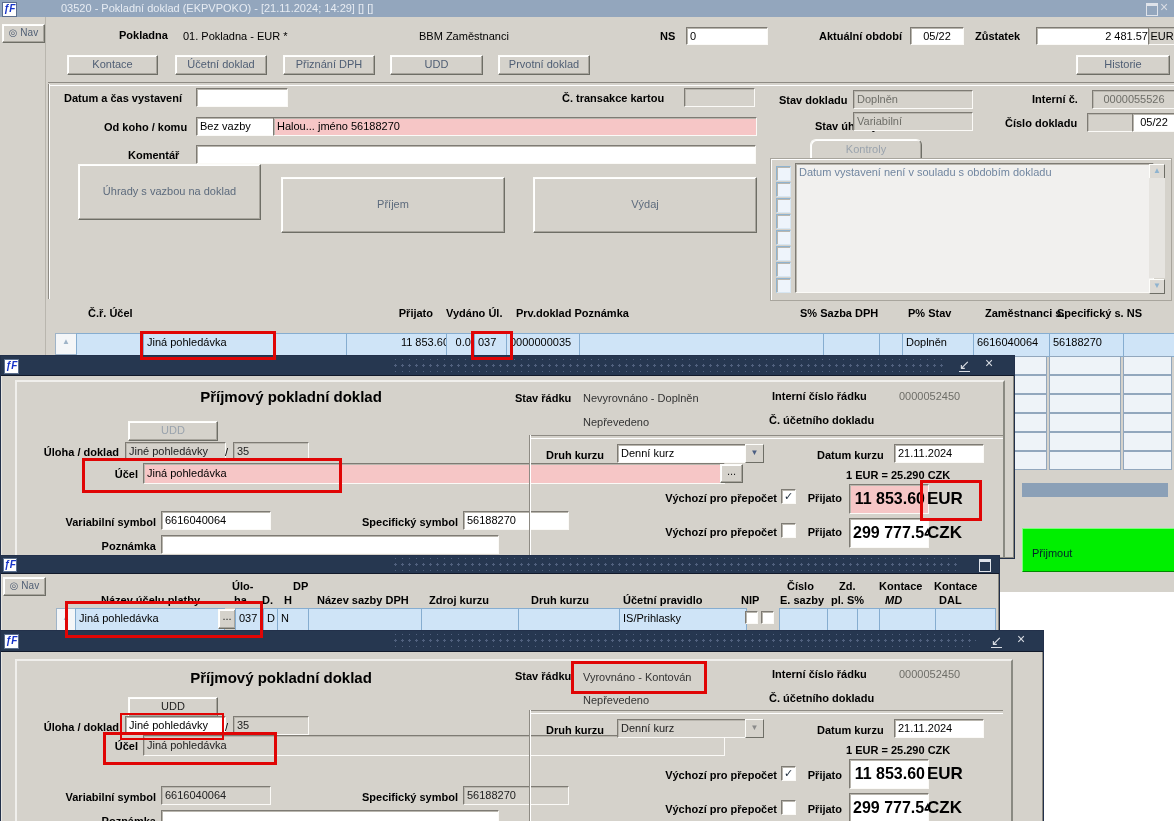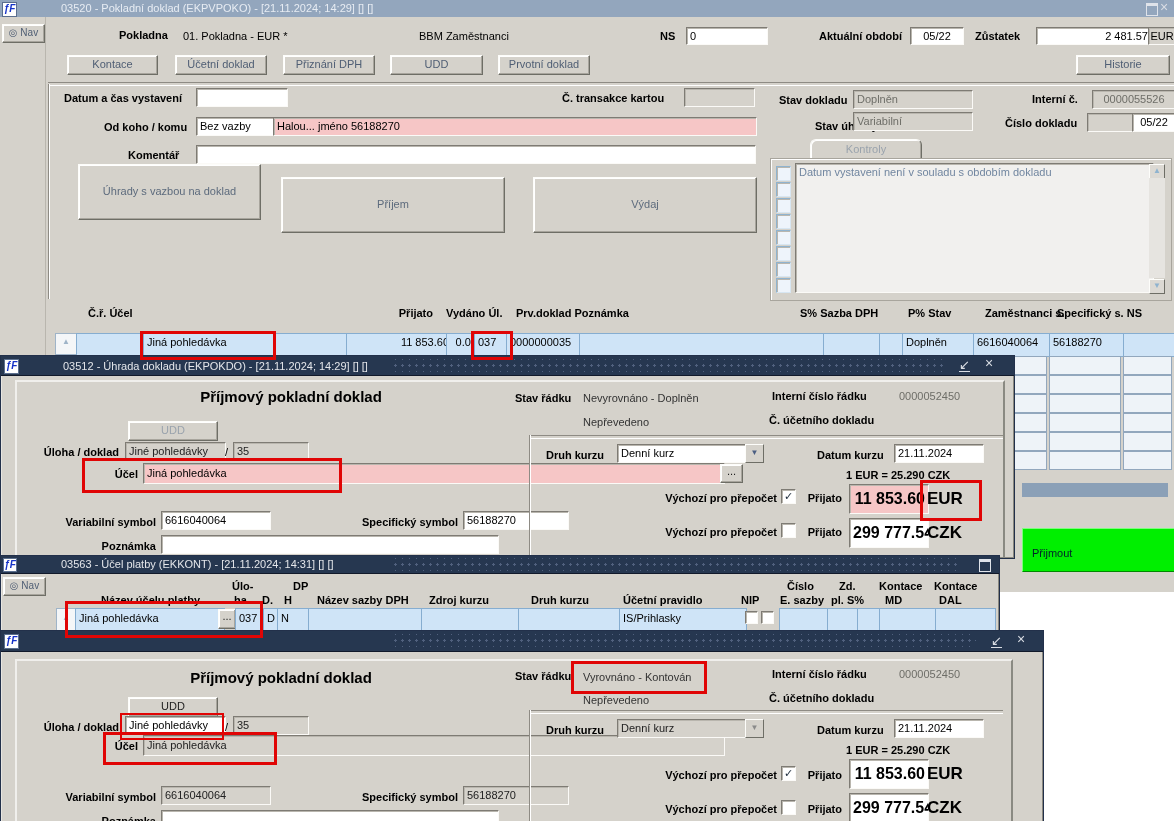--- a/index.html
+++ b/index.html
@@ -171,21 +171,20 @@
     <div class="abs cellw" style="left:1049px;top:451px;width:70px;height:17px;"></div>
     <div class="abs cellw" style="left:1123px;top:451px;width:47px;height:17px;"></div>
 
     <div class="abs" style="left:1022px;top:483px;width:146px;height:14px;background:#8ba0b7;"></div>
     <div class="abs btn" style="left:1022px;top:528px;width:146px;height:42px;background:#00ef00;color:#00222a;text-align:left;padding-left:9px;line-height:48px;box-shadow:none;border-color:#7dff7d #008800 #008800 #7dff7d;">Přijmout</div>
   </div>
 
   <div class="abs win winframe" style="left:0;top:355px;width:1013px;height:202px;z-index:10;overflow:hidden;">
     <div class="abs tbard" style="left:0;top:0;width:1013px;height:19px;">
       <span class="abs appico" style="left:3px;top:3px;width:13px;height:13px;">ƒF</span>
-      <span class="abs nowrap" style="left:22px;top:1px;width:360px;">03512 - Úhrada dokladu (EKPOKDO) - [21.11.2024; 14:29] [] []</span>
       <div class="abs dots" style="left:390px;top:3px;width:555px;height:13px;"></div>
       <span class="abs tico" style="left:958px;top:2px;border-bottom:1px solid #d9dde4;">↙</span>
       <span class="abs tico" style="left:984px;top:1px;font-size:14px;">×</span>
     </div>
     <div class="abs panel" style="left:14px;top:24px;width:986px;height:200px;"></div>
 
     <span class="abs b" style="left:170px;top:32px;width:240px;text-align:center;font-size:15px;">Příjmový pokladní doklad</span>
     <div class="abs btn dis" style="left:127px;top:65px;width:88px;height:18px;line-height:17px;">UDD</div>
 
     <span class="abs lbl b" style="left:514px;top:35px;">Stav řádku</span>
@@ -229,21 +228,20 @@
     <span class="abs lbl b r" style="left:652px;top:169px;width:124px;">Výchozí pro přepočet</span>
     <div class="abs chk" style="left:780px;top:167px;"></div>
     <span class="abs lbl b r" style="left:795px;top:169px;width:46px;">Přijato</span>
     <div class="abs inp amt r" style="left:848px;top:162px;width:72px;height:28px;">299 777.54</div>
     <span class="abs cur" style="left:926px;top:167px;">CZK</span>
   </div>
 
   <div class="abs win winframe" style="left:0;top:555px;width:998px;height:76px;z-index:20;overflow:hidden;">
     <div class="abs tbard" style="left:0;top:0;width:998px;height:17px;line-height:17px;">
       <span class="abs appico" style="left:2px;top:2px;width:12px;height:12px;line-height:11px;">ƒF</span>
-      <span class="abs nowrap" style="left:20px;top:0;width:360px;">03563 - Účel platby (EKKONT) - [21.11.2024; 14:31] [] []</span>
       <div class="abs dots" style="left:390px;top:2px;width:570px;height:13px;"></div>
       <span class="abs rest" style="left:978px;top:3px;"></span>
     </div>
     <div class="abs btn" style="left:2px;top:21px;width:41px;height:17px;line-height:16px;font-size:10px;">
       <span>◎</span> <span>Nav</span>
     </div>
 
     <span class="abs lbl b" style="left:231px;top:23px;">Úlo-</span>
     <span class="abs lbl b" style="left:280px;top:23px;margin-left:12px;">DP</span>
     <span class="abs lbl b" style="left:786px;top:23px;text-align:right;">Číslo</span>
@@ -255,21 +253,21 @@
     <span class="abs lbl b" style="left:233px;top:37px;">ha</span>
     <span class="abs lbl b" style="left:261px;top:37px;">D.</span>
     <span class="abs lbl b" style="left:283px;top:37px;">H</span>
     <span class="abs lbl b" style="left:316px;top:37px;">Název sazby DPH</span>
     <span class="abs lbl b" style="left:428px;top:37px;">Zdroj kurzu</span>
     <span class="abs lbl b" style="left:530px;top:37px;">Druh kurzu</span>
     <span class="abs lbl b" style="left:622px;top:37px;">Účetní pravidlo</span>
     <span class="abs lbl b" style="left:740px;top:37px;">NIP</span>
     <span class="abs lbl b" style="left:779px;top:37px;">E. sazby</span>
     <span class="abs lbl b" style="left:830px;top:37px;">pl. S%</span>
-    <span class="abs lbl b" style="left:884px;top:37px;">MD</span>
+    <span class="abs lbl b" style="left:884px;top:37px;font-style:italic;">MD</span>
     <span class="abs lbl b" style="left:938px;top:37px;">DAL</span>
 
     <div class="abs arrowcell" style="left:55px;top:52px;width:18px;height:21px;line-height:18px;">▲</div>
     <div class="abs cellb" style="left:74px;top:52px;width:142px;height:21px;line-height:17px;">Jiná pohledávka</div>
     <div class="abs btn" style="left:217px;top:53px;width:16px;height:18px;line-height:12px;color:#222;">...</div>
     <div class="abs cellb" style="left:234px;top:52px;width:27px;height:21px;line-height:17px;">037</div>
     <div class="abs cellb" style="left:262px;top:52px;width:13px;height:21px;line-height:17px;">D</div>
     <div class="abs cellb" style="left:276px;top:52px;width:28px;height:21px;line-height:17px;">N</div>
     <div class="abs cellb" style="left:307px;top:52px;width:109px;height:21px;"></div>
     <div class="abs cellb" style="left:420px;top:52px;width:94px;height:21px;"></div>

